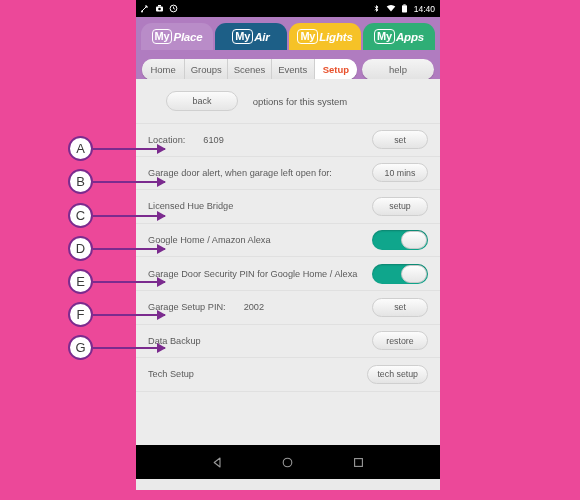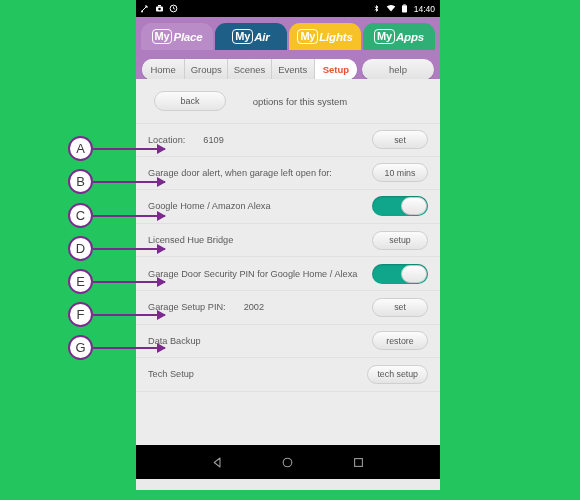--- a/index.html
+++ b/index.html
@@ -9,21 +9,21 @@
     width: 580px;
     height: 500px;
     overflow: hidden;
     font-family: "Liberation Sans", sans-serif;
   }
 
   #root {
     position: relative;
     width: 580px;
     height: 500px;
-    background: #22c55e;
+    background: #ec4899;
   }
 
   
   .device {
     position: absolute;
     left: 136px;
     top: 0px;
     width: 304px;
     height: 490px;
     background: #eaeaea;
@@ -150,21 +150,21 @@
   .page {
     background: #ececec;
     height: 366px;
     position: relative;
   }
 
   .tophead {
     height: 44px;
     display: flex;
     align-items: center;
-    padding: 0 18px;
+    padding: 0 30px;
     box-sizing: border-box;
   }
   .backbtn {
     width: 72px;
     height: 20px;
     border-radius: 10px;
     background: linear-gradient(#fbfbfb, #e6e6e6);
     border: 1px solid #d0d0d0;
     box-sizing: border-box;
     display: flex;
@@ -394,31 +394,31 @@
           <div class="rbtn">set</div>
         </div>
 
         <div class="row">
           <span class="rowlabel">Garage door alert, when garage left open for:</span>
           <span class="rowspacer"></span>
           <div class="rbtn">10 mins</div>
         </div>
 
         <div class="row">
+          <span class="rowlabel">Licensed Hue Bridge</span>
+          <span class="rowspacer"></span>
+          <div class="rbtn">setup</div>
+        </div>
+
+        <div class="row">
           <span class="rowlabel">Google Home / Amazon Alexa</span>
           <span class="rowspacer"></span>
           <div class="toggle" style="background: rgb(15, 166, 140);">
             <div class="knob"></div>
           </div>
-        </div>
-
-        <div class="row">
-          <span class="rowlabel">Licensed Hue Bridge</span>
-          <span class="rowspacer"></span>
-          <div class="rbtn">setup</div>
         </div>
 
 
         <div class="row">
           <span class="rowlabel">Garage Door Security PIN for Google Home / Alexa</span>
           <span class="rowspacer"></span>
           <div class="toggle" style="background: rgb(15, 166, 140);">
             <div class="knob"></div>
           </div>
         </div>

